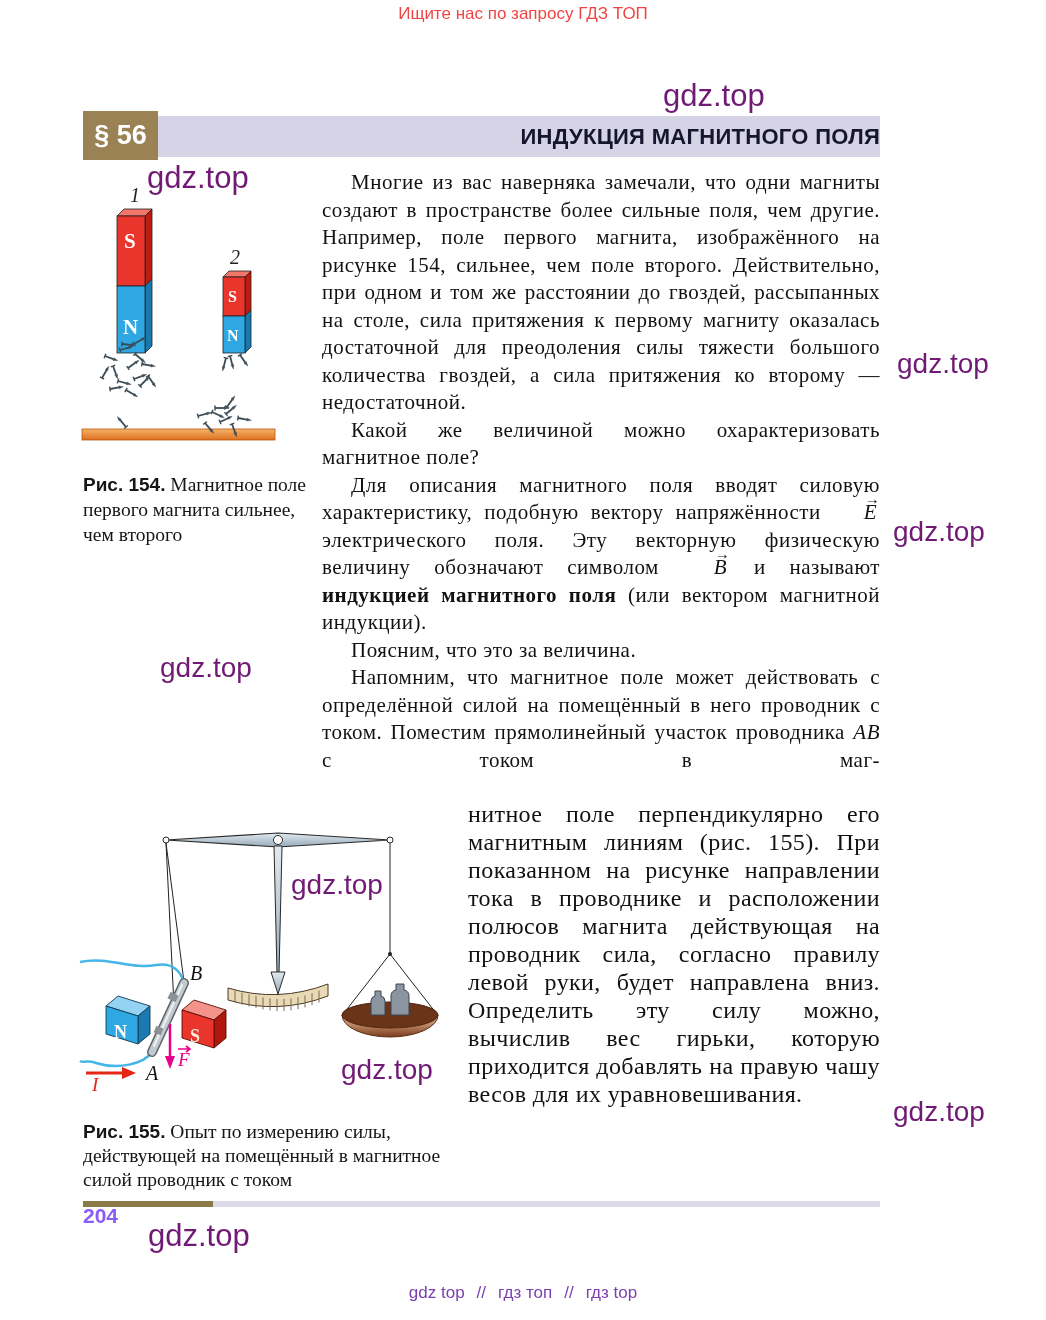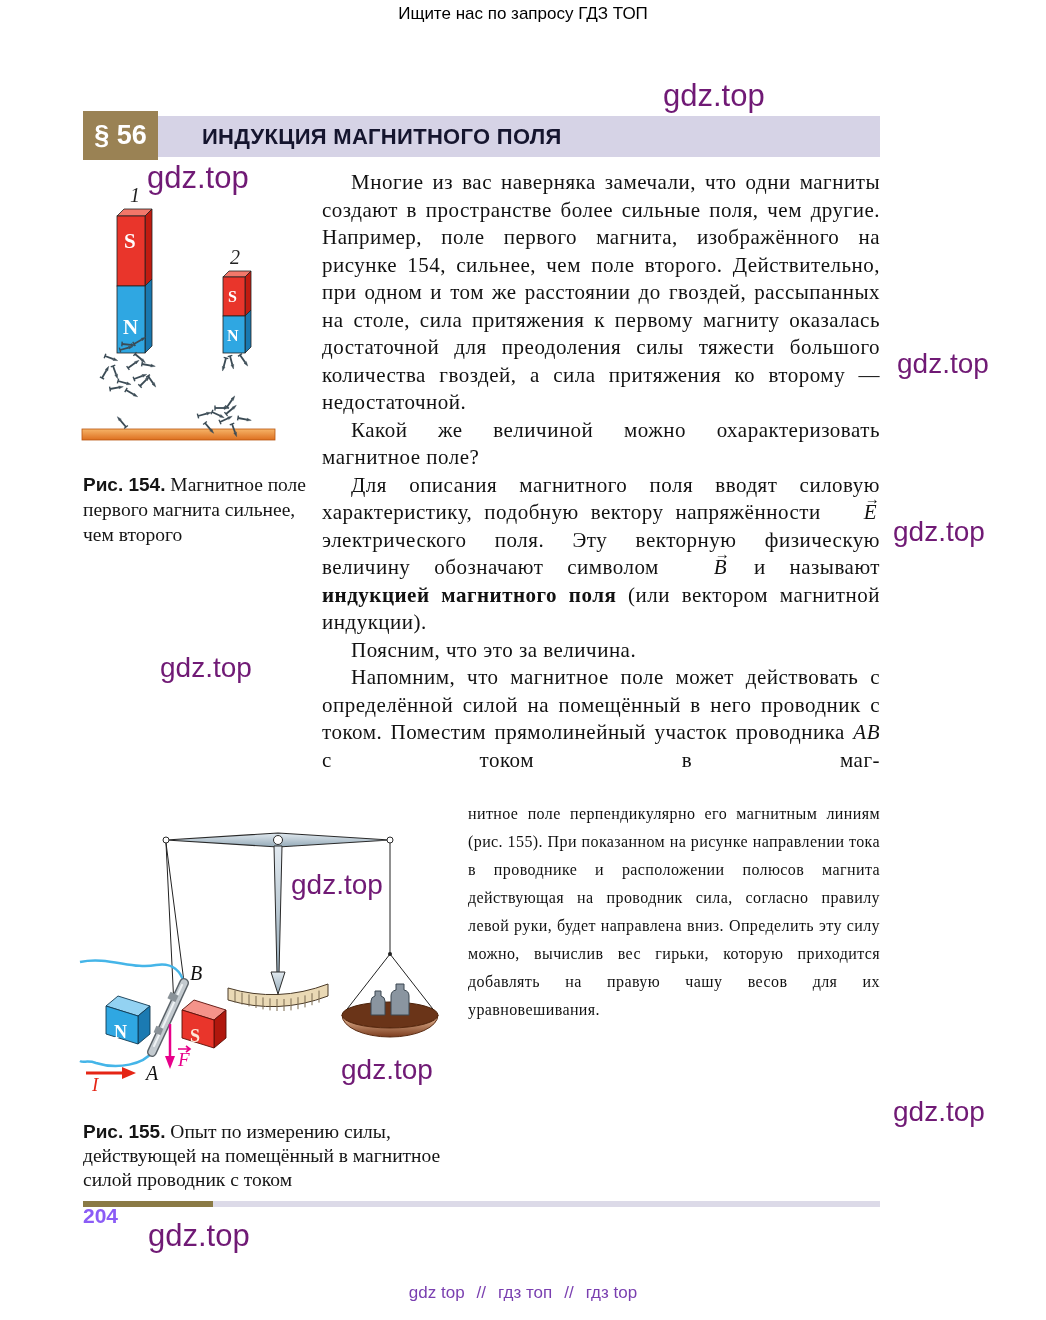--- a/index.html
+++ b/index.html
@@ -1,39 +1,39 @@
 <!DOCTYPE html>
 <html><head>
 <meta charset="utf-8">
 <style>
   html,body{margin:0;padding:0;background:#ffffff;}
   .page{position:relative;width:1046px;height:1320px;background:#fff;overflow:hidden;
         font-family:"Liberation Serif",serif;color:#111;}
 
   
   .banner-top{position:absolute;top:4px;left:0;width:100%;text-align:center;
-    font-family:"Liberation Sans",sans-serif;font-size:17px;color:#000000;}
+    font-family:"Liberation Sans",sans-serif;font-size:17px;color:#ef4444;}
 
   
   .wm{position:absolute;font-family:"Liberation Sans",sans-serif;color:#701a75;white-space:nowrap;}
 
   
   .sec-box{position:absolute;left:83px;top:111px;width:75px;height:49px;background:#9a8254;
     color:#fff;font-family:"Liberation Sans",sans-serif;font-weight:bold;font-size:27px;
     text-align:center;line-height:49px;}
   .title-bar{position:absolute;left:158px;top:116px;width:722px;height:41px;background:#d6d3e6;}
   .title-bar .t{font-family:"Liberation Sans",sans-serif;font-weight:bold;font-size:22px;
-    color:#15152e;line-height:41px;padding-left:44px;letter-spacing:.3px;}
+    color:#15152e;line-height:41px;padding-left:44px;letter-spacing:.3px;text-align:right;}
 
   
   .article p{margin:0;text-align:justify;}
   .text-main{position:absolute;left:322px;top:169px;width:558px;
     font-size:21px;line-height:27.5px;letter-spacing:.5px;}
   .text-narrow{position:absolute;left:468px;top:800px;width:412px;
-    font-size:16px;line-height:28px;letter-spacing:.4px;}
+    font-size:24px;line-height:28px;letter-spacing:.4px;}
   .ind{text-indent:29px;}
   .jlast{text-align-last:justify;}
   .bi{font-weight:bold;}
   .it{font-style:italic;}
   .vec{position:relative;display:inline-block;font-style:italic;margin:0 3px 0 2px;}
   .vec .arr{position:absolute;top:-13px;left:1px;font-size:15px;font-style:normal;}
 
   
   .cap{position:absolute;font-size:19.5px;line-height:25px;color:#151515;}
   .cap .lab{font-family:"Liberation Sans",sans-serif;font-weight:bold;font-size:19px;}

